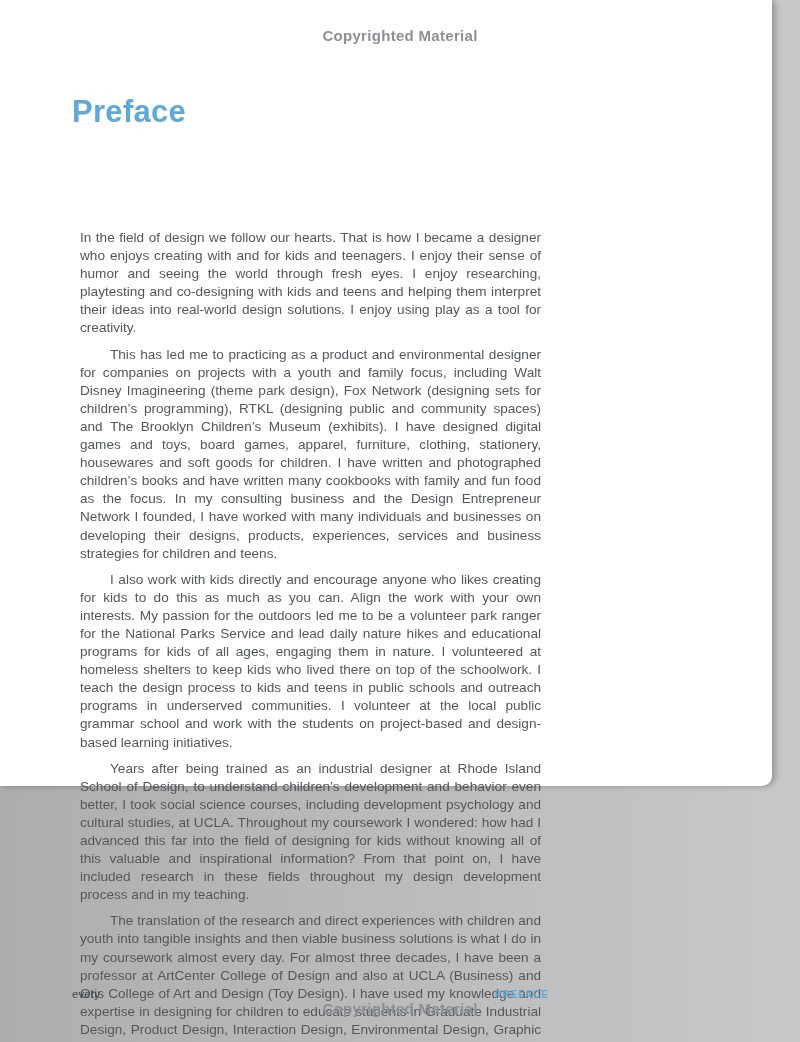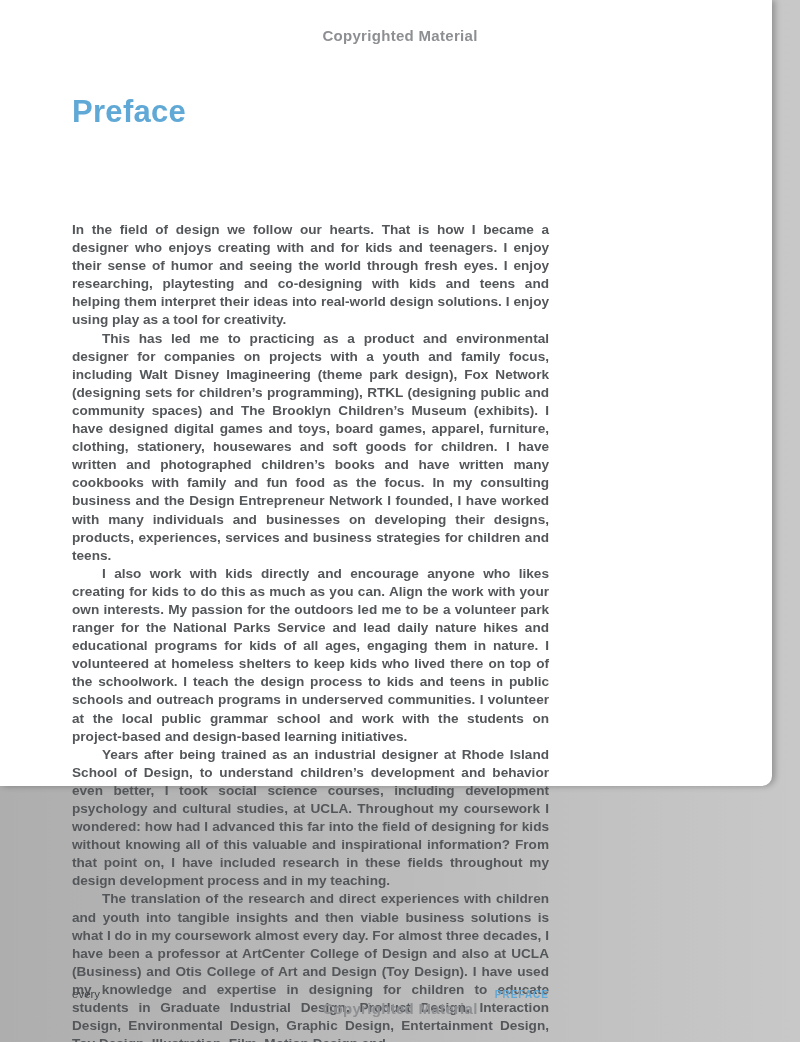--- a/index.html
+++ b/index.html
@@ -55,21 +55,21 @@
   .body-text {
     position: absolute;
     left: 72px;
     top: 221px;
     width: 477px;
     font-size: 13.6px;
     line-height: 18.1px;
     color: #54575a;
     text-align: justify;
   }
-  .body-text p { margin: 0; font-weight: bold; }
+  .body-text p { margin: 8px; }
   .body-text p.indent { text-indent: 30px; }
 
   .footer-row {
     position: absolute;
     left: 72px;
     top: 988px;
     width: 477px;
     display: flex;
     justify-content: space-between;
     align-items: baseline;

